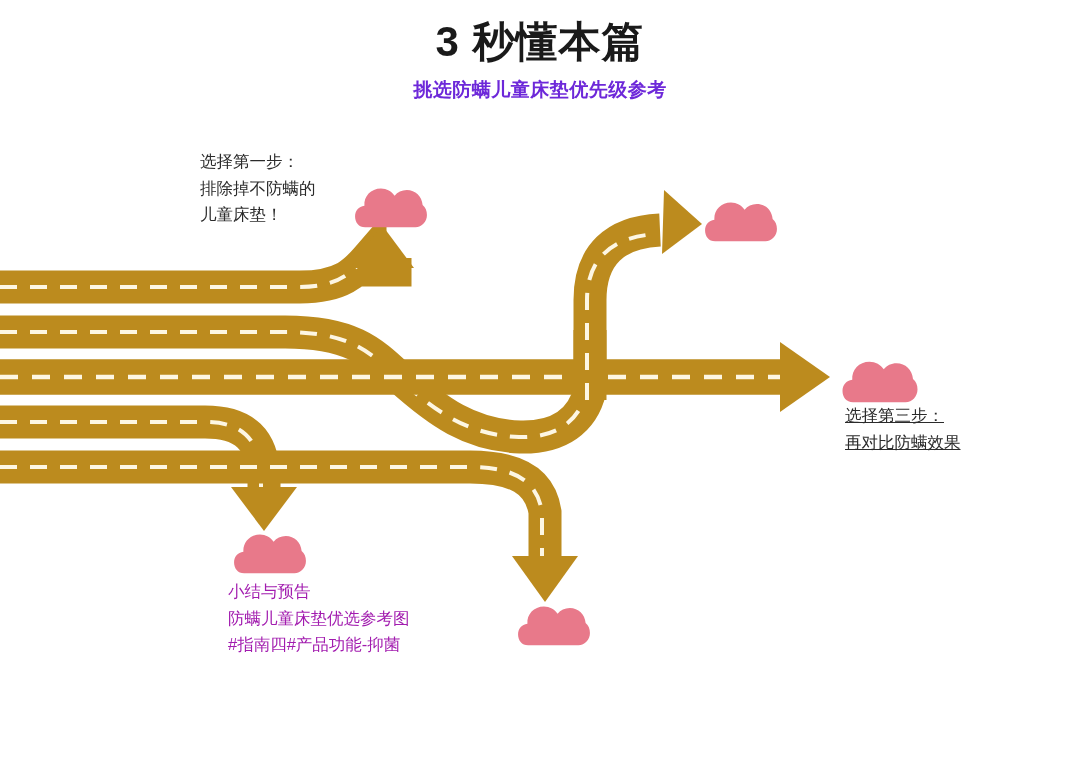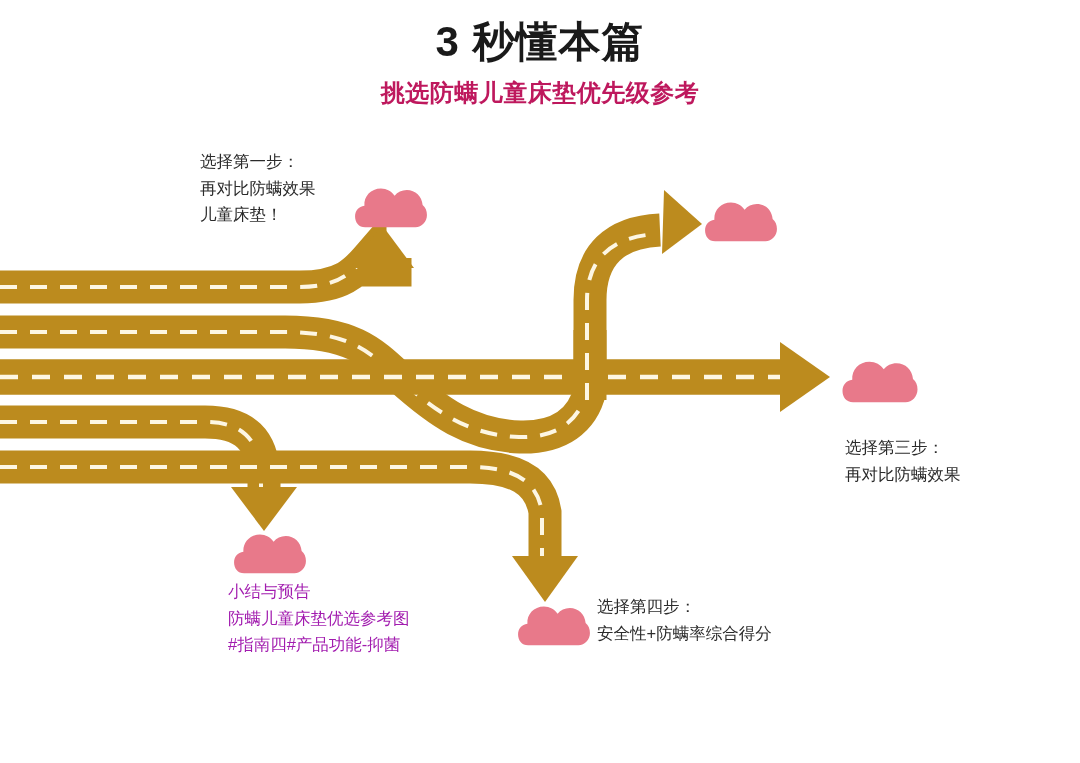--- a/index.html
+++ b/index.html
@@ -36,23 +36,23 @@
     padding-top: 16px;
     font-size: 42px;
     font-weight: bold;
     letter-spacing: 1px;
     color: #1a1a1a;
     line-height: 1.25;
   }
   .subtitle {
     margin: 0;
     padding-top: 8px;
-    font-size: 24px;
+    font-size: 19px;
     font-weight: bold;
-    color: #be185d;
+    color: #6d28d9;
     letter-spacing: 0.5px;
   }
   
   #roadmap {
     position: absolute;
     left: 0;
     top: 0;
     width: 1080px;
     height: 763px;
   }
@@ -60,21 +60,21 @@
   .caption {
     position: absolute;
     font-size: 16.5px;
     line-height: 1.62;
     color: #2b2b2b;
     white-space: pre;
     font-weight: normal;
   }
   .caption.step1 { left: 200px; top: 148px; }
   .caption.step2 { left: 781px; top: 163px; }
-  .caption.step3 { left: 845px; top: 434px; }
+  .caption.step3 { left: 845px; top: 402px; text-decoration: underline; }
   .caption.step4 { left: 597px; top: 593px; }
   .caption.summary { left: 228px; top: 578px; }
 </style>
 </head>
 <body>
 
 <div id="stage" style="background: rgb(255, 255, 255);">
 
   <div class="header">
     <h1 class="title">3 秒懂本篇</h1>
@@ -158,27 +158,25 @@
     <g fill="#E8798A">
       <use href="#cloud-shape" x="355" y="182" width="72" height="46"></use>
       <use href="#cloud-shape" x="705" y="196" width="72" height="46"></use>
       <use href="#cloud-shape" x="842" y="355" width="76" height="48"></use>
       <use href="#cloud-shape" x="518" y="600" width="72" height="46"></use>
       <use href="#cloud-shape" x="234" y="528" width="72" height="46"></use>
     </g>
   </svg>
 
   <div class="caption step1" style="color: rgb(43, 43, 43);">选择第一步：
-再对比防螨效果
+排除掉不防螨的
 儿童床垫！</div>
 
 
   <div class="caption step3" style="color: rgb(43, 43, 43);">选择第三步：
 再对比防螨效果</div>
 
-  <div class="caption step4" style="color: rgb(43, 43, 43);">选择第四步：
-安全性+防螨率综合得分</div>
 
   <div class="caption summary" style="color: #a21caf;">小结与预告
 防螨儿童床垫优选参考图
 #指南四#产品功能-抑菌</div>
 
 </div>
 
 </body></html>

